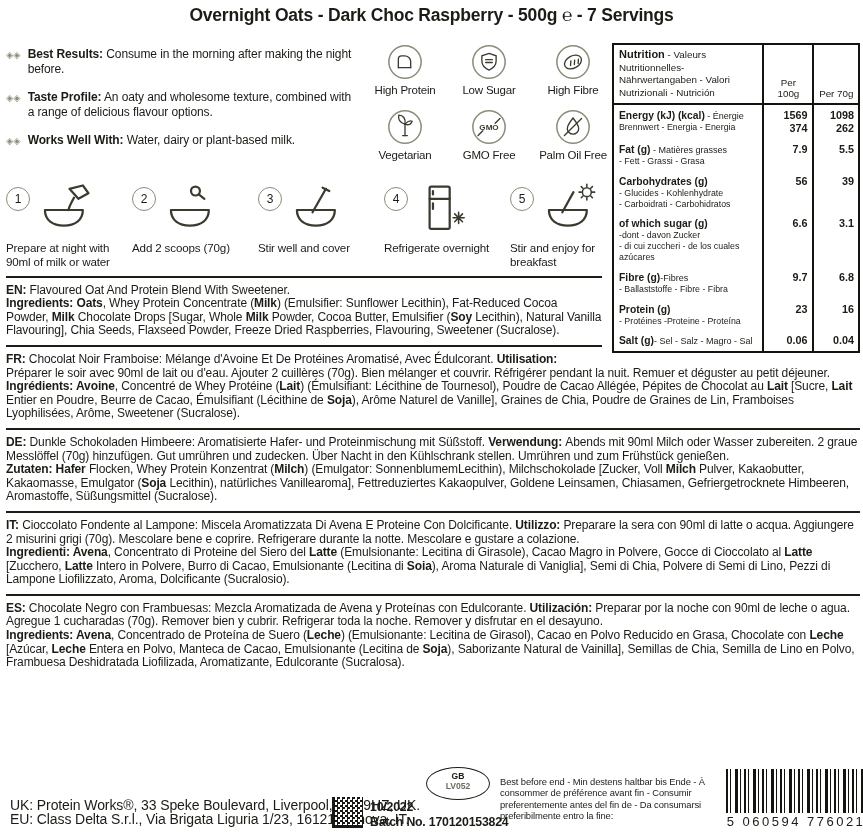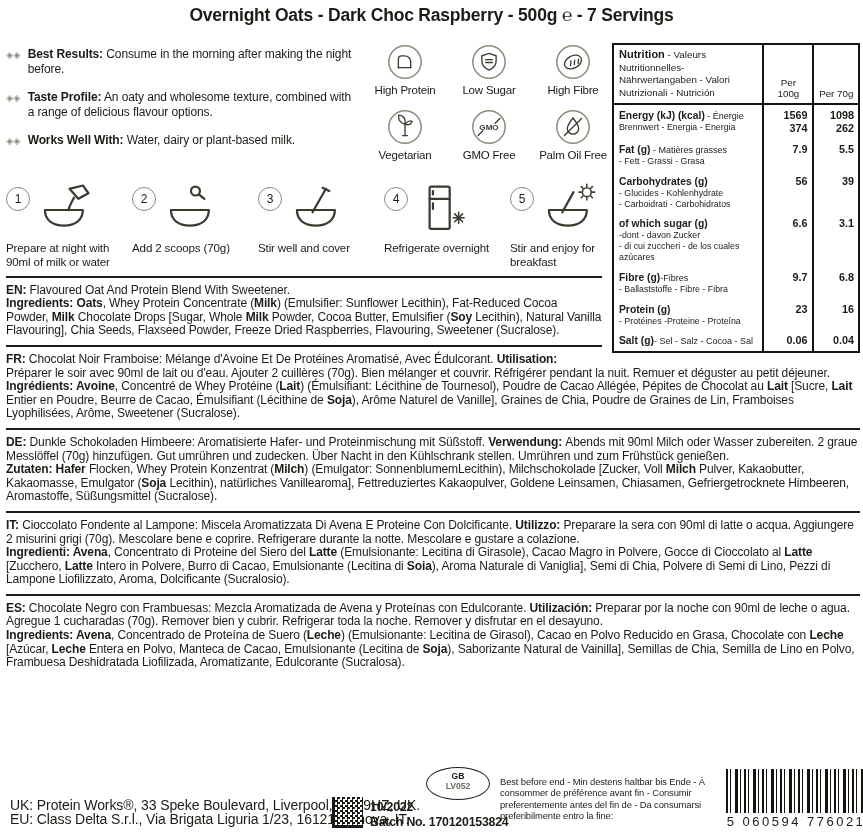--- a/index.html
+++ b/index.html
@@ -177,21 +177,21 @@
             </td>
           <td class="vcol nt-val">
               <div>23</div>
             </td>
           <td class="vcol nt-val">
               <div>16</div>
             </td>
         </tr>
         <tr>
           <td>
-              <div class="nt-main"><span>Salt (g)</span><span class="nt-inline">- Sel - Salz - Cocoa - Sal</span></div>
+              <div class="nt-main"><span>Salt (g)</span><span class="nt-inline">- Sel - Salz - Magro - Sal</span></div>
             </td>
           <td class="vcol nt-val">
               <div>0.06</div>
             </td>
           <td class="vcol nt-val">
               <div>0.04</div>
             </td>
         </tr>
       </tbody>
     </table>

